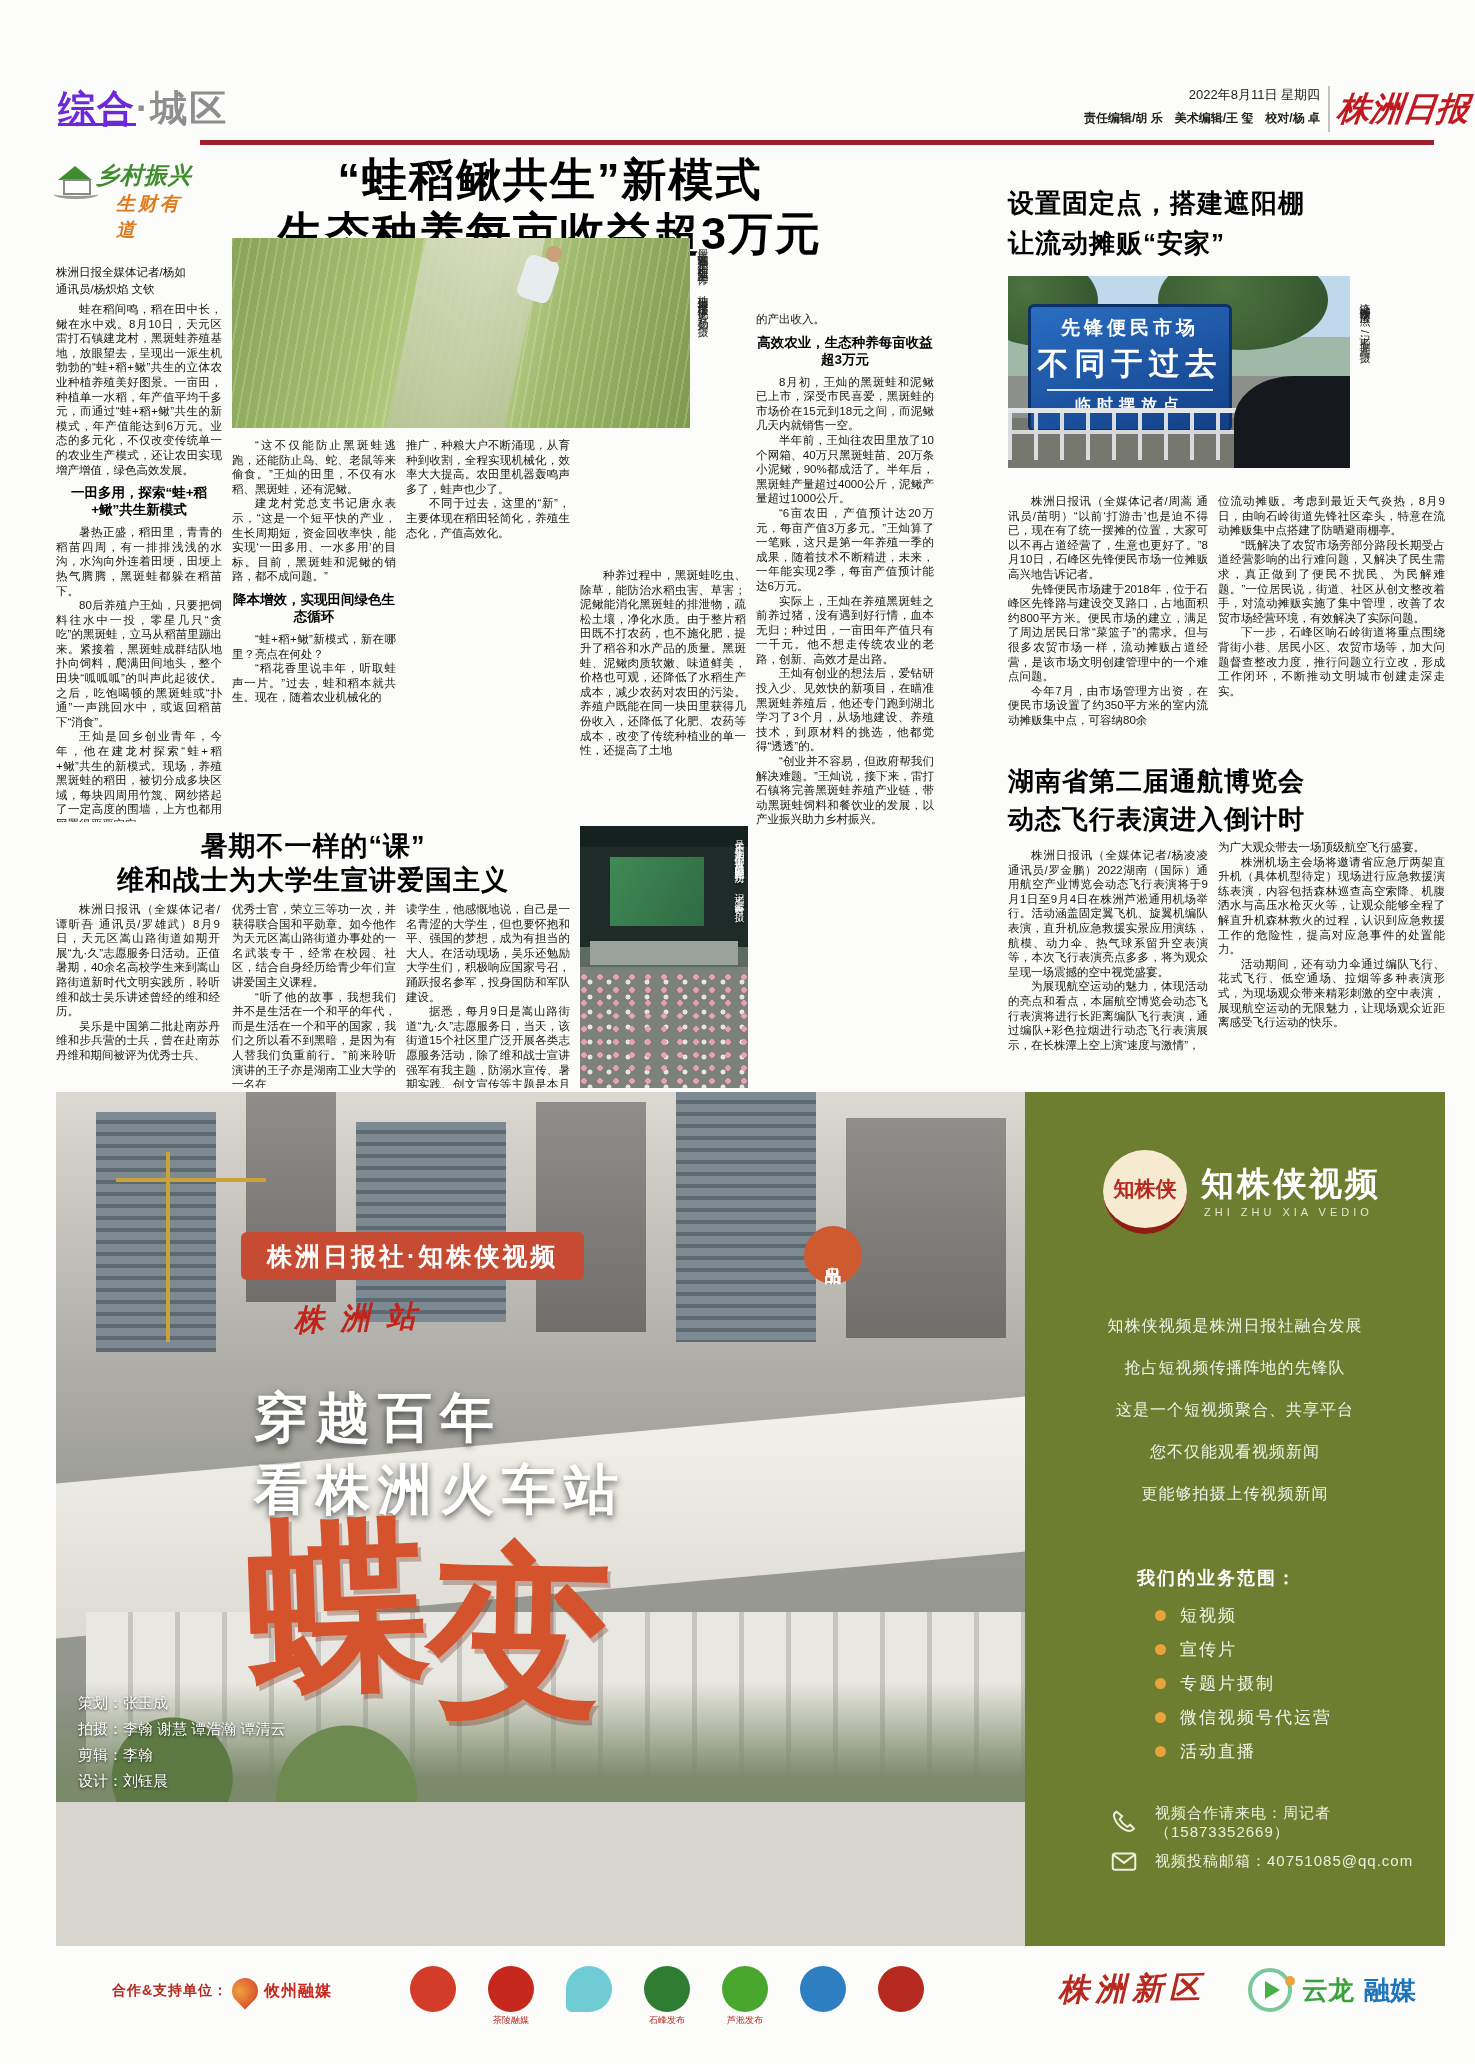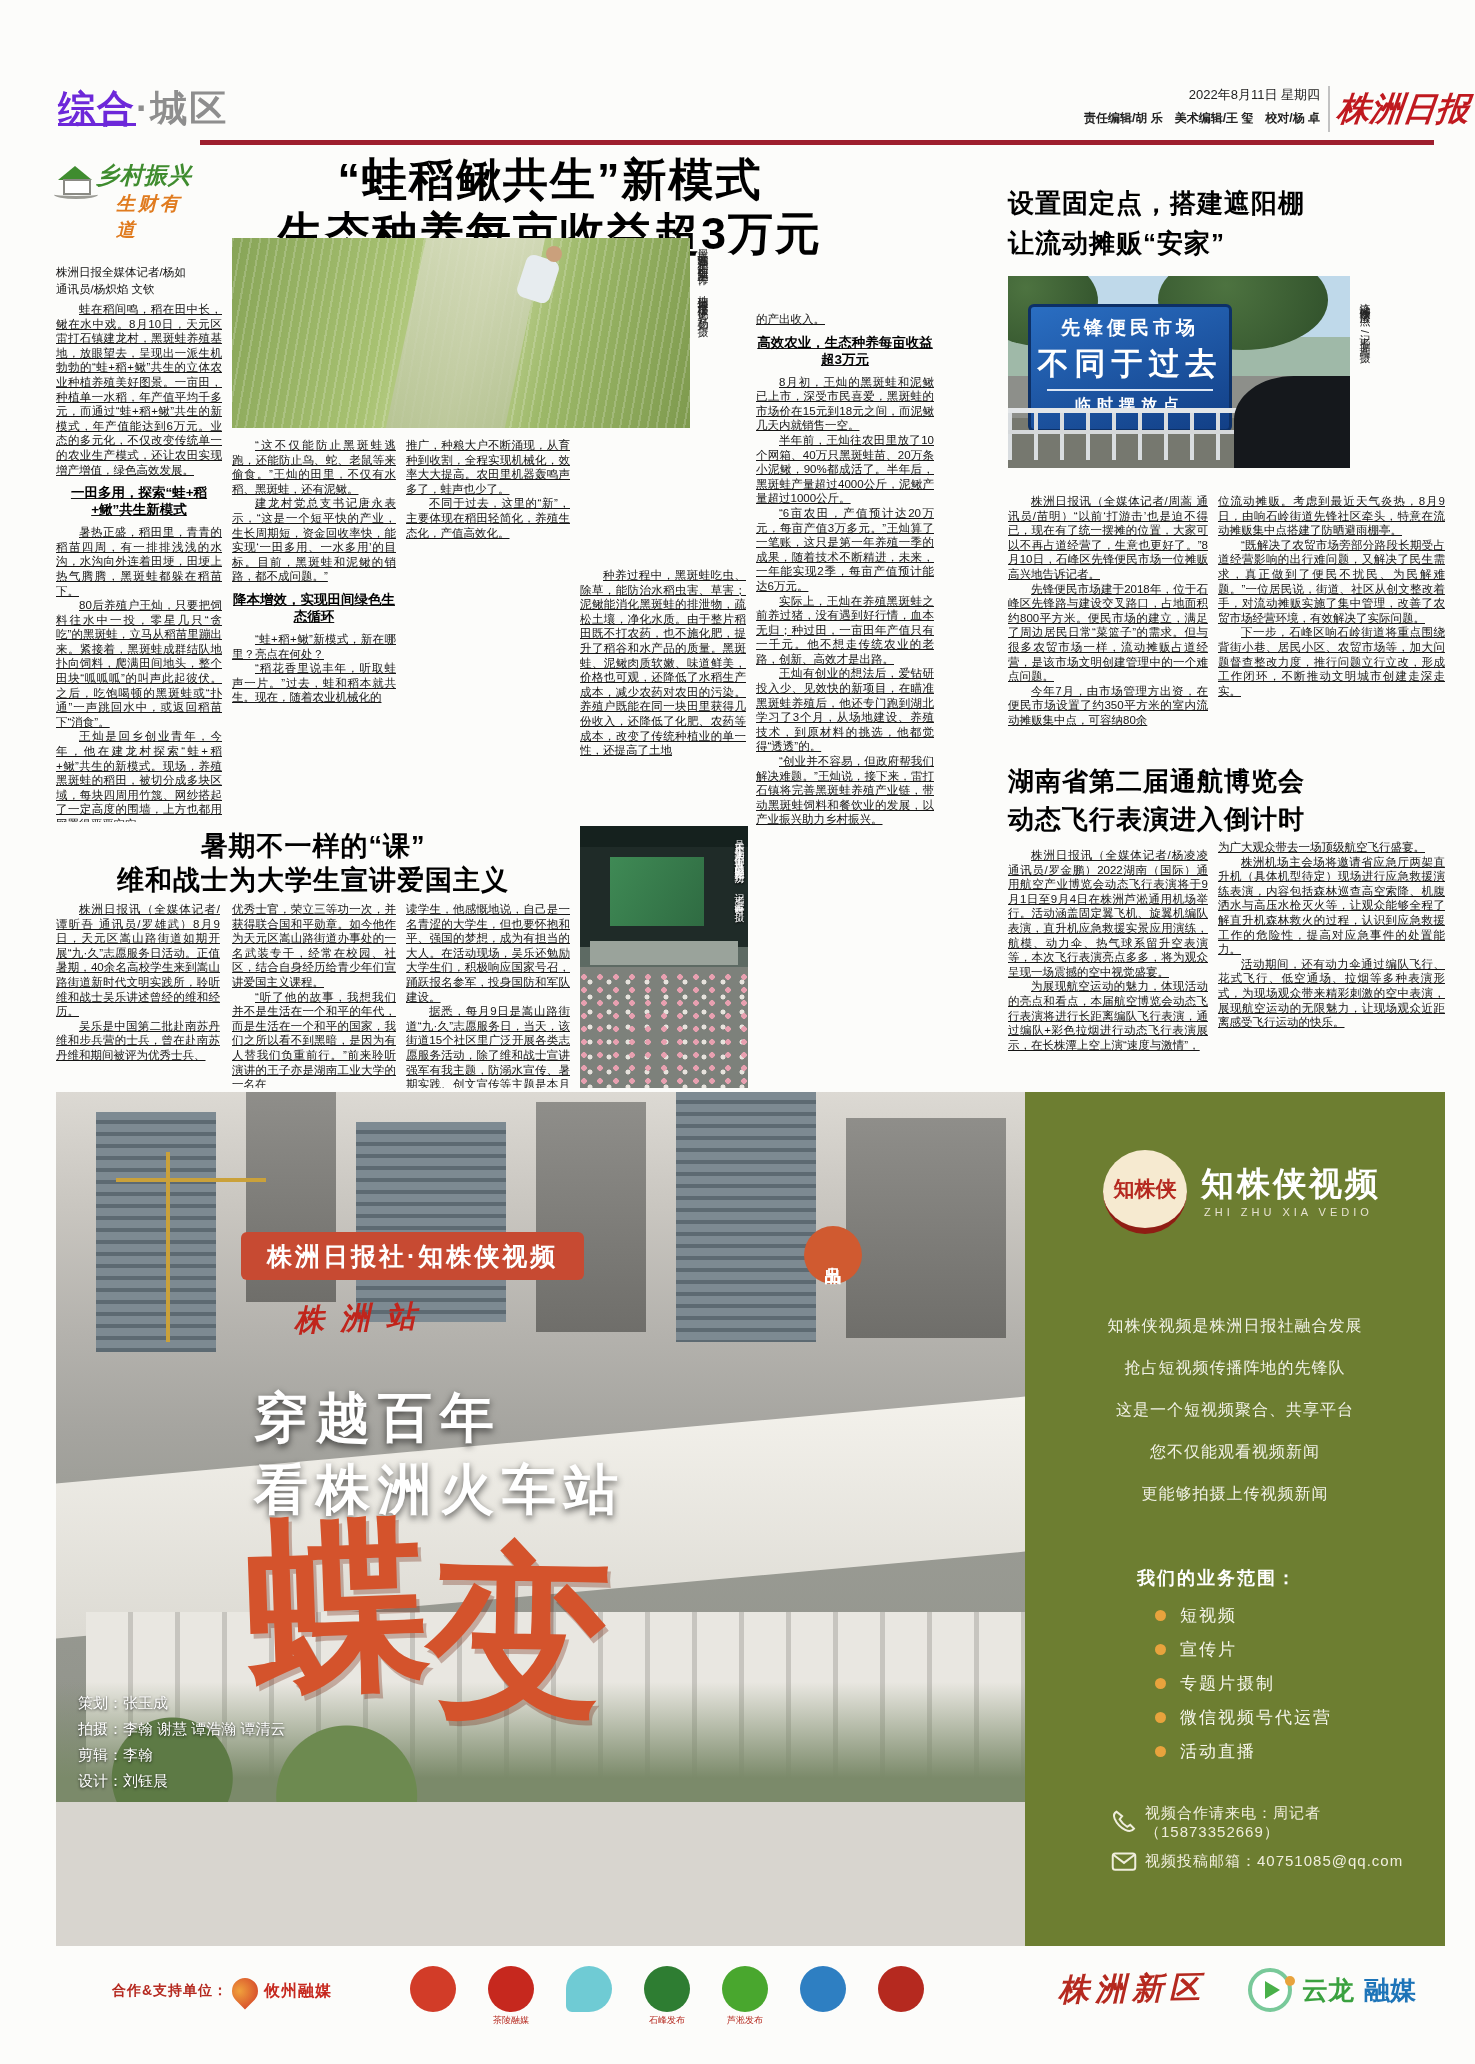--- a/index.html
+++ b/index.html
@@ -14,21 +14,21 @@
   .red-rule{left:200px;top:140px;width:1234px;height:5px;background:#9e1f2e;}
   .hdr-right{left:940px;top:86px;width:380px;text-align:right;}
   .hdr-date{font-size:13px;color:#222;}
   .hdr-editors{font-size:12px;font-weight:bold;color:#222;margin-top:6px;}
   .masthead-zone{left:1328px;top:82px;display:flex;align-items:center;gap:7px;height:54px;}
   .vbar{width:2px;height:46px;background:#c2c2c2;}
   .masthead{font-family:"Liberation Serif","DejaVu Serif",serif;font-style:italic;font-weight:bold;
             font-size:33px;color:#c0191f;transform:skewX(-6deg);white-space:nowrap;}
 
   
-  .bodycol{position:absolute;font-size:11.5px;line-height:14.6px;text-align:justify;color:#151515;overflow:hidden;text-decoration:underline;}
+  .bodycol{position:absolute;font-size:11.5px;line-height:14.6px;text-align:justify;color:#151515;overflow:hidden;}
   .bodycol p{margin:0;text-indent:2em;}
   .bodycol p.cont{text-indent:0;}
   .bodycol .sub{font-weight:bold;text-align:center;text-indent:0;font-size:13.5px;line-height:17px;margin:7px 0;color:#000;}
   .byline{position:absolute;font-size:11.5px;line-height:17px;color:#111;}
   .vcap{position:absolute;writing-mode:vertical-rl;font-size:11px;line-height:17px;color:#222;letter-spacing:2px;}
   .h-xl{position:absolute;font-weight:bold;color:#000;text-align:center;font-size:45px;letter-spacing:2px;white-space:nowrap;}
   .h-md{position:absolute;font-weight:bold;color:#000;text-align:center;font-size:27px;letter-spacing:1px;white-space:nowrap;}
   .h-rt{position:absolute;font-weight:bold;color:#000;font-size:26px;letter-spacing:1px;white-space:nowrap;}
 
   
@@ -109,21 +109,21 @@
   .zzx-seal{position:absolute;left:78px;top:58px;width:84px;height:84px;border-radius:50%;background:#f6ead0;
      display:flex;align-items:center;justify-content:center;color:#b5291f;font-weight:bold;font-size:21px;
      font-family:"Liberation Serif","DejaVu Serif",serif;line-height:22px;text-align:center;border-bottom:6px solid #8f1d14;box-sizing:border-box;}
   .zzx-name{position:absolute;left:176px;top:70px;font-size:33px;font-weight:bold;color:#fff;letter-spacing:3px;}
   .zzx-latin{position:absolute;left:179px;top:114px;font-size:11px;letter-spacing:4px;color:#e8e4d2;}
   .green-line{position:absolute;left:0;width:100%;text-align:center;font-size:16px;letter-spacing:1px;color:#f2f2e7;}
   .biz-title{position:absolute;left:112px;top:474px;font-size:18px;font-weight:bold;letter-spacing:2px;color:#fff;}
   .biz-item{position:absolute;left:130px;display:flex;align-items:center;gap:14px;}
   .biz-dot{width:11px;height:11px;border-radius:50%;background:#e8a33d;}
   .biz-label{font-size:17px;letter-spacing:2px;color:#f5f5ea;}
-  .contact{position:absolute;left:84px;display:flex;align-items:center;gap:6px;color:#f0eedd;font-size:15px;letter-spacing:1px;}
+  .contact{position:absolute;left:84px;display:flex;align-items:center;gap:16px;color:#f0eedd;font-size:15px;letter-spacing:1px;}
   .cicon{width:30px;height:30px;flex:0 0 30px;}
 
   
   .partners-label{left:112px;top:1982px;font-size:14px;font-weight:bold;color:#b5291f;letter-spacing:1px;}
   .partner-lockup{left:232px;top:1978px;display:flex;align-items:center;gap:6px;}
   .p-flame{width:26px;height:26px;border-radius:50% 50% 50% 0;background:radial-gradient(circle at 35% 35%,#f0a13c,#d23c28);transform:rotate(-45deg);}
   .p-text{font-size:16px;font-weight:bold;color:#c6281e;letter-spacing:1px;}
   .p-circle{position:absolute;top:1966px;width:46px;height:46px;border-radius:50%;display:flex;align-items:center;justify-content:center;
      color:#fff;font-size:9px;text-align:center;line-height:10px;overflow:hidden;}
   .p-label{position:absolute;top:2014px;width:70px;margin-left:-12px;text-align:center;font-size:9px;color:#b5291f;}

